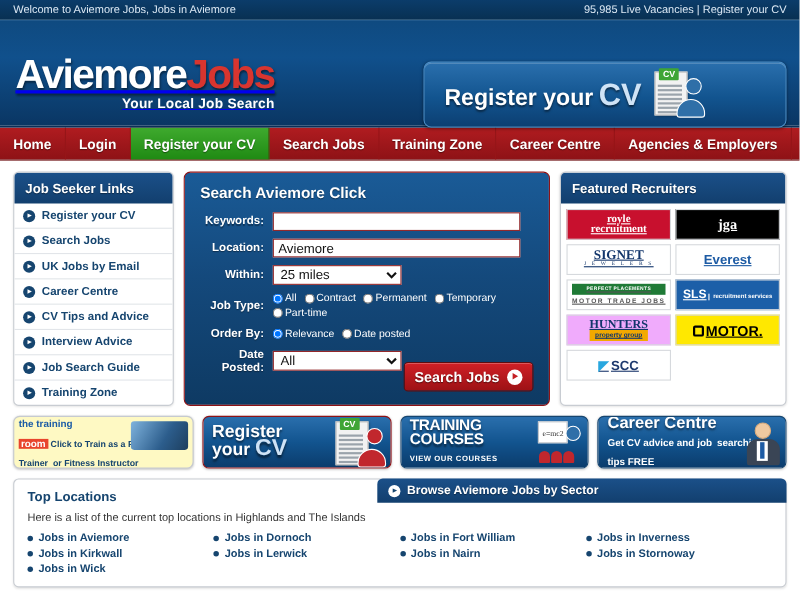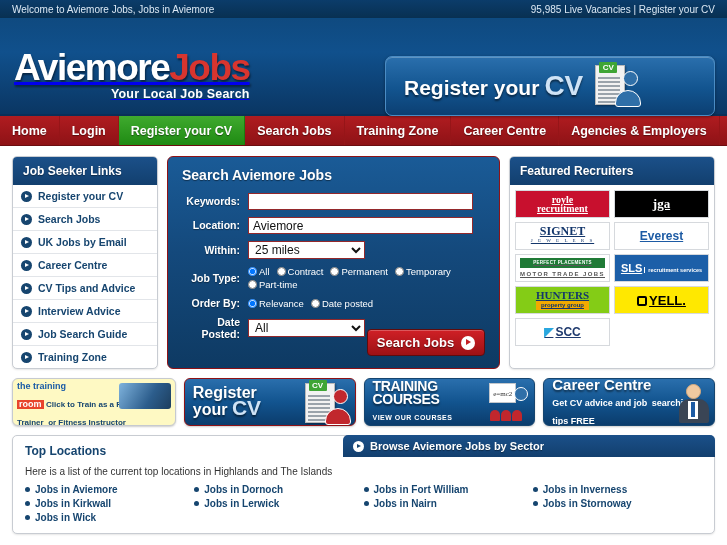--- a/index.html
+++ b/index.html
@@ -233,21 +233,21 @@
     font-size: 12px; line-height: 10px; text-align: center; }
   .lg-signet small { font-size: 5px; letter-spacing: 2px; display: block; font-weight: normal; }
   .lg-everest { background: #fff; color: #1d5ba4; font-size: 12px; font-family: "Liberation Sans", sans-serif; }
   .lg-motor { background: #fff; color: #555; font-size: 6px; letter-spacing: 1.4px;
     text-align: center; line-height: 8px; }
   .lg-motor .top { background: #1f7a36; color: #fff; font-size: 4.5px; display: block;
     padding: 1px 0; letter-spacing: .3px; margin-bottom: 2px; }
   .lg-sls { background: #1c5fa8; color: #fff; font-size: 11px; }
   .lg-sls small { font-size: 5.5px; line-height: 6px; display: inline-block;
     border-left: 1px solid #fff; padding-left: 3px; margin-left: 2px; text-align: left; }
-  .lg-hunters { background: #84cc16; color: #13366b; font-size: 11px; text-align: center; line-height: 10px;
+  .lg-hunters { background: #f0abfc; color: #13366b; font-size: 11px; text-align: center; line-height: 10px;
     font-family: "Liberation Serif", serif; }
   .lg-hunters .pg { background: #f2a900; color: #13366b; font-size: 6px; display: block;
     font-family: "Liberation Sans", sans-serif; }
   .lg-yell { background: #ffe800; color: #000; font-size: 13px; }
   .lg-yell .sq { width: 10px; height: 10px; border: 2.5px solid #000; border-radius: 2px;
     display: inline-block; margin-right: 2px; vertical-align: -1px; }
   .lg-scc { background: #fff; color: #1f3a6e; font-size: 12px; }
   .lg-scc .tick { color: #29a7df; margin-right: 2px; }
 
   
@@ -452,21 +452,21 @@
         <span class="arrow-ico"></span>
         <span>Job Search Guide</span>
       </a>
       <a href="#" class="jslink">
         <span class="arrow-ico"></span>
         <span>Training Zone</span>
       </a>
     </div>
 
     <div id="searchpanel">
-      <h2>Search Aviemore Jobs</h2>
+      <h2>Search Aviemore Click</h2>
 
       <div class="frow">
         <div class="flabel">Keywords:</div>
         <input id="kw" class="finput" type="text" value="" style="">
       </div>
 
       <div class="frow">
         <div class="flabel">Location:</div>
         <input id="loc" class="finput" type="text" value="Aviemore" style="">
       </div>
@@ -564,21 +564,21 @@
           </span>
         </a>
         <a href="#" class="logo lg-hunters">
           <span>
             <span>HUNTERS</span>
             <span class="pg">property group</span>
           </span>
         </a>
         <a href="#" class="logo lg-yell">
           <span>
-            <span class="sq"></span><span>YELL.</span>
+            <span class="sq"></span><span>MOTOR.</span>
           </span>
         </a>
         <a href="#" class="logo lg-scc">
           <span>
             <span class="tick">◤</span><span>SCC</span>
           </span>
         </a>
       </div>
     </div>
   </div>

